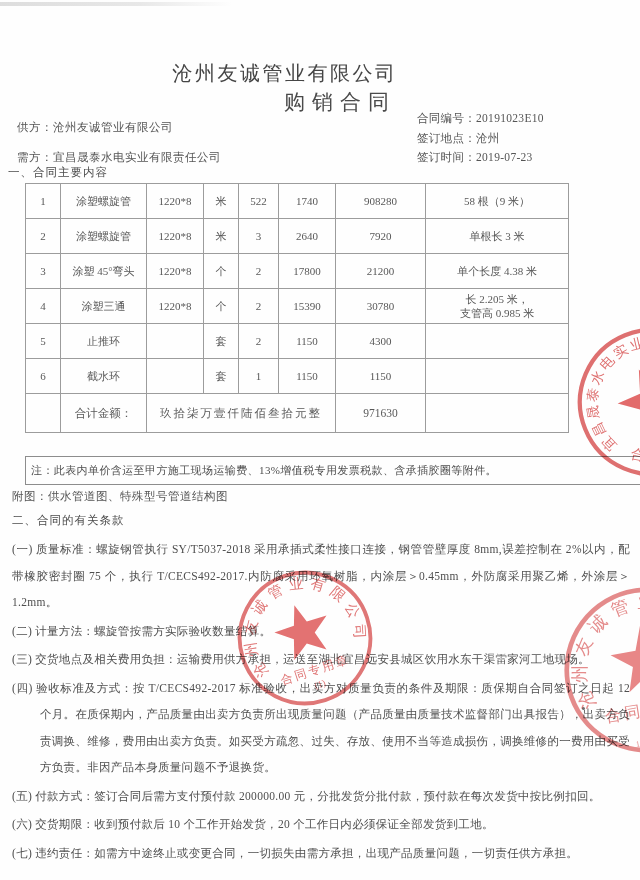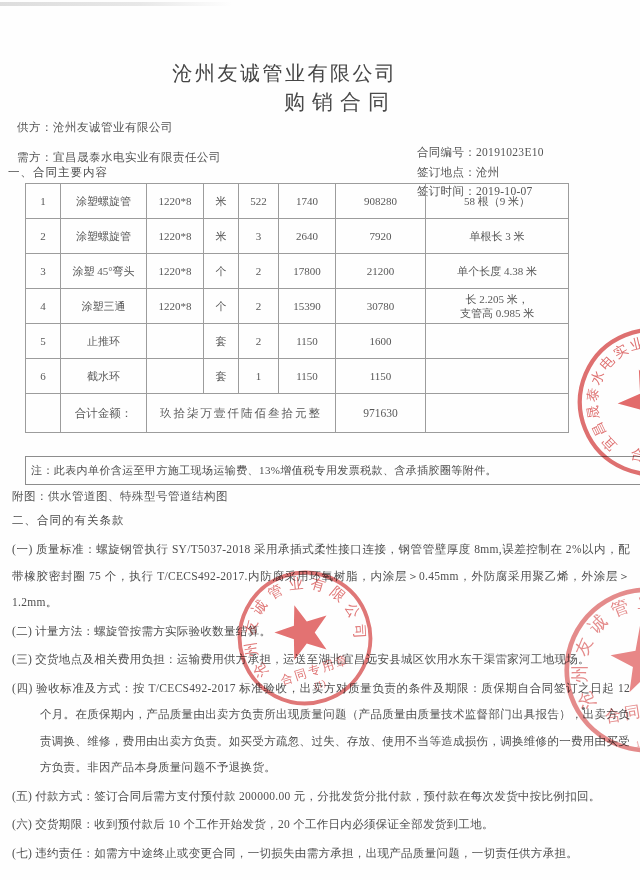--- a/index.html
+++ b/index.html
@@ -14,21 +14,21 @@
   .scan-streak{left:0;top:2px;width:232px;height:4px;
     background:linear-gradient(to right,#cfcfcf 0%,#dedede 60%,rgba(255,255,255,0) 100%);
     opacity:.7;}
   .company-title{left:0;top:60px;width:570px;text-align:center;
     font-size:20px;letter-spacing:2.5px;color:#454545;}
   .doc-title{left:0;top:88px;width:640px;text-align:center;
     font-size:21px;letter-spacing:7px;color:#4a4a4a;padding-left:20px;}
   .party-line{font-size:11.5px;letter-spacing:.5px;color:#555;}
   .supplier{left:17px;top:120px;}
   .buyer{left:17px;top:150px;}
-  .meta-line{left:417px;font-size:11.5px;letter-spacing:.3px;color:#555;margin-top:34px;}
+  .meta-line{left:417px;font-size:11.5px;letter-spacing:.3px;color:#555;}
   .m1{top:111px;} .m2{top:131px;} .m3{top:150px;}
   .sec-heading{font-size:11.5px;color:#4c4c4c;letter-spacing:1px;}
   .sec1{left:8px;top:165px;}
   .sec2{left:12px;top:513px;}
   
   .items-table-wrap{left:25px;top:183px;}
   table{border-collapse:collapse;table-layout:fixed;width:543px;
     font-size:11px;color:#585858;}
   table{border:1.5px solid #838383;}
   th,td{border:1px solid #9c9c9c;text-align:center;vertical-align:middle;
@@ -65,21 +65,21 @@
 
 <div class="abs scan-streak"></div>
 <div class="abs speck"></div>
 
 <div class="abs company-title">沧州友诚管业有限公司</div>
 <div class="abs doc-title">购销合同</div>
 <div class="abs party-line supplier">供方：沧州友诚管业有限公司</div>
 <div class="abs party-line buyer">需方：宜昌晟泰水电实业有限责任公司</div>
 <div class="abs meta-line m1">合同编号：20191023E10</div>
 <div class="abs meta-line m2">签订地点：沧州</div>
-<div class="abs meta-line m3">签订时间：2019-10-07</div>
+<div class="abs meta-line m3">签订时间：2019-07-23</div>
 <div class="abs sec-heading sec1">一、合同主要内容</div>
 
 <div class="abs items-table-wrap">
   <table>
     <colgroup>
       <col style="width:35px">
         <col style="width:86px">
         <col style="width:57px">
         <col style="width:35px">
       <col style="width:40px">
@@ -129,21 +129,21 @@
       <td class="remark">长 2.205 米，
 支管高 0.985 米</td>
     </tr>
     <tr class="item-row">
       <td>5</td>
       <td>止推环</td>
       <td></td>
       <td>套</td>
       <td>2</td>
       <td>1150</td>
-      <td>1600</td>
+      <td>4300</td>
       <td class="remark"></td>
     </tr>
     <tr class="item-row">
       <td>6</td>
       <td>截水环</td>
       <td></td>
       <td>套</td>
       <td>1</td>
       <td>1150</td>
       <td>1150</td>

